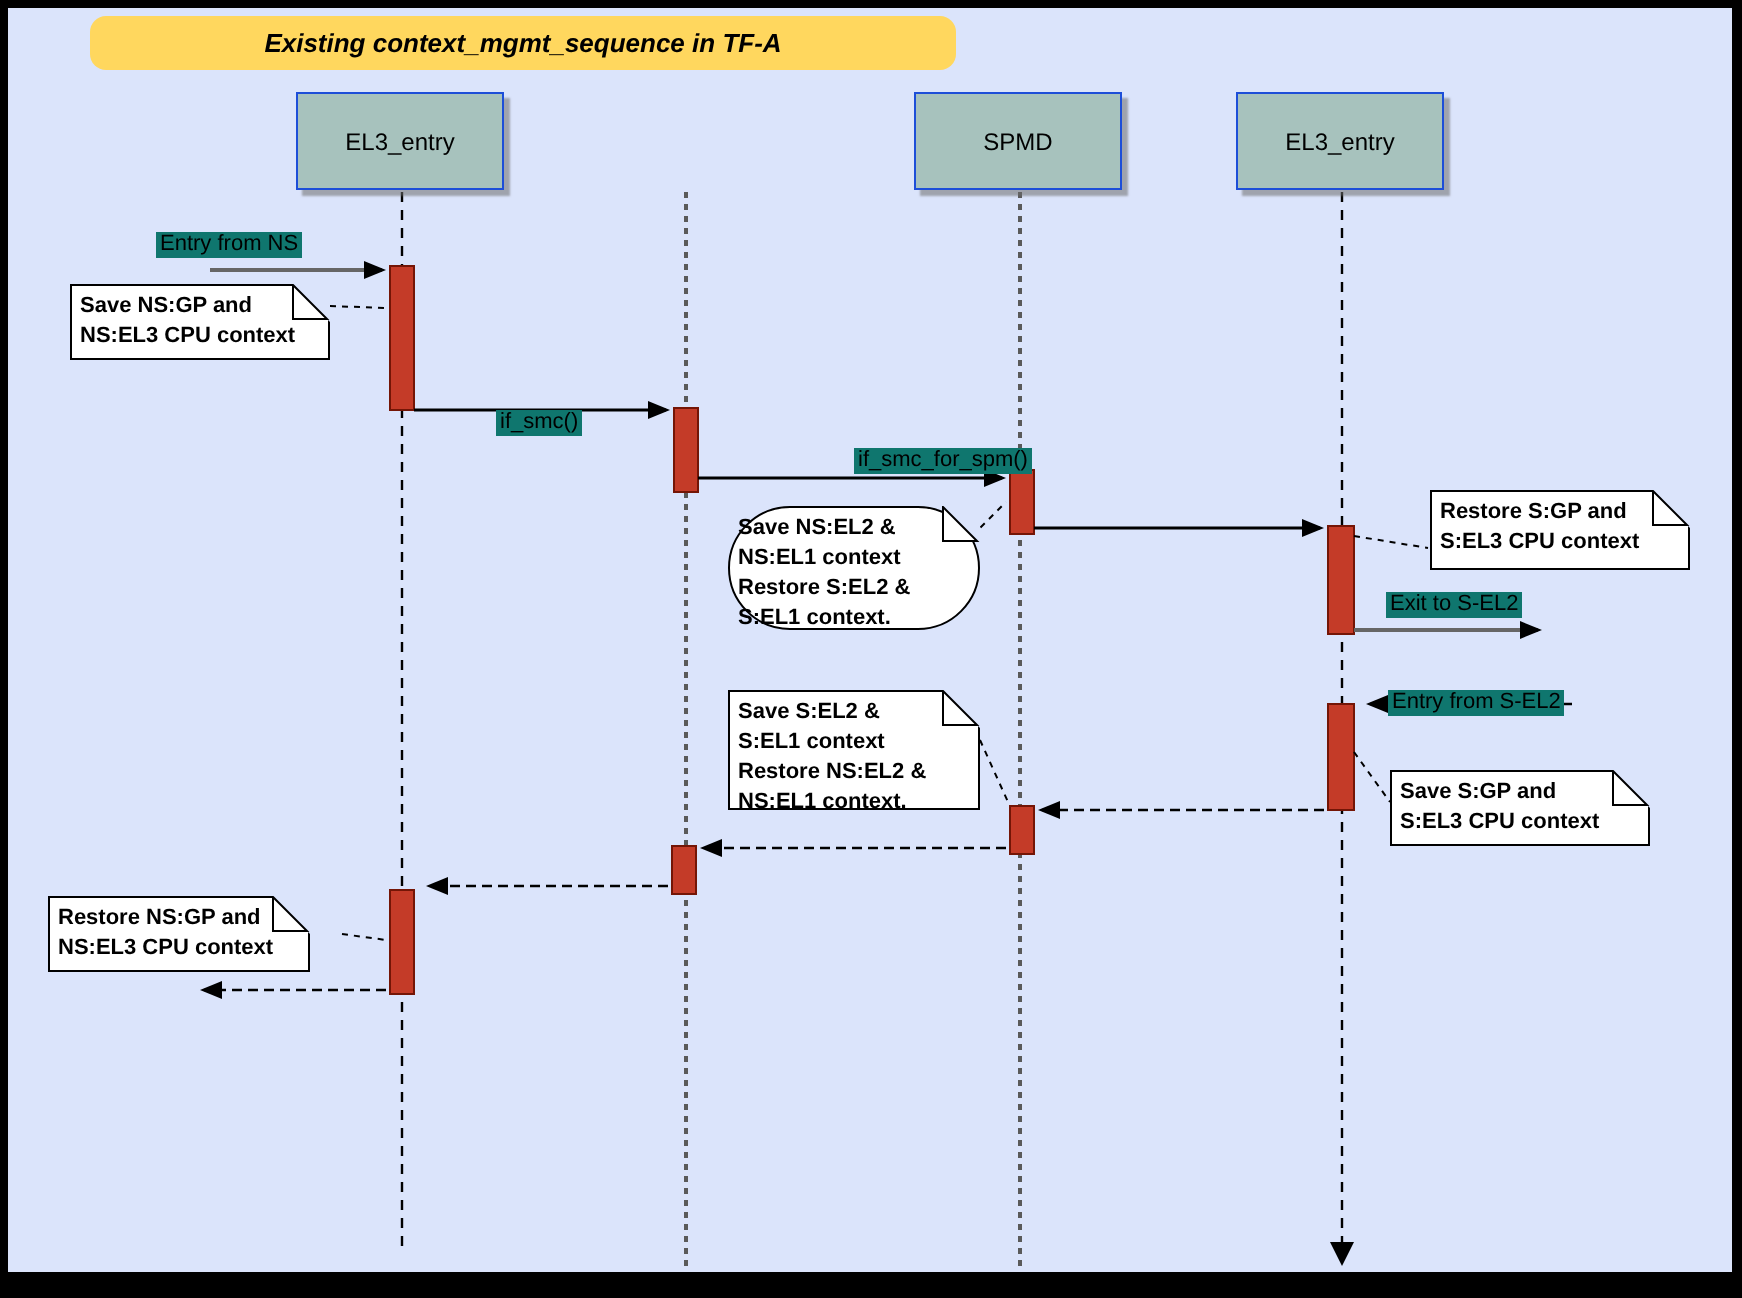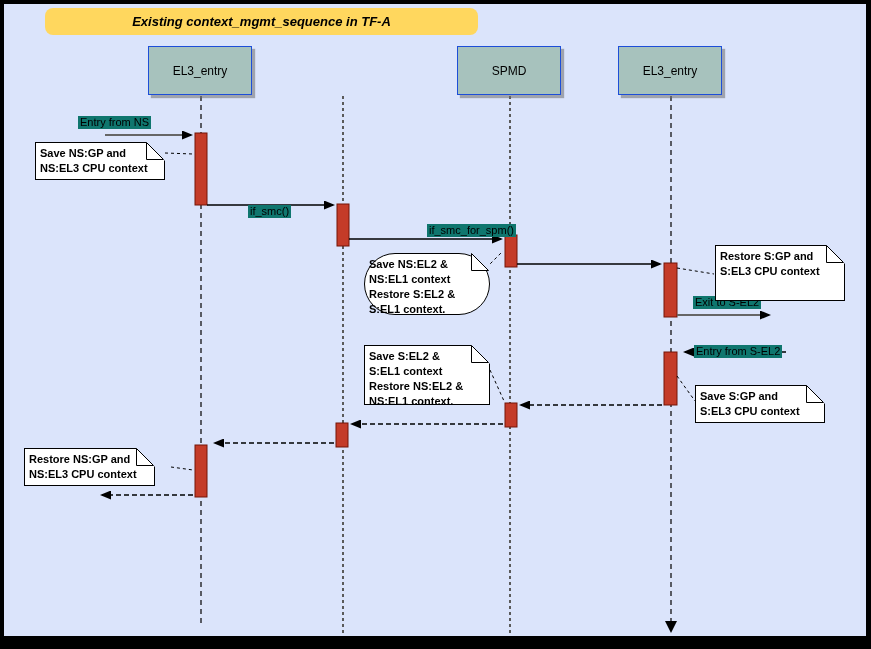--- a/index.html
+++ b/index.html
@@ -118,21 +118,21 @@
       <svg class="fold" width="19" height="19">
         <path d="M0,0 L19,0 L19,19 Z" fill="#dbe4fb"></path>
         <path d="M0.5,0.5 L17.5,17.5 L0.5,17.5 Z" fill="#fff" stroke="#000"></path>
       </svg>
       <div class="nl">Save NS:EL2 &amp;</div>
       <div class="nl">NS:EL1 context</div>
       <div class="nl">Restore S:EL2 &amp;</div>
       <div class="nl">S:EL1 context.</div>
     </div>
 
-    <div class="note" style="left:711px;top:241px;width:130px;height:56px;">
+    <div class="note" style="left:711px;top:241px;width:130px;height:40px;">
       <svg class="fold" width="19" height="19">
         <path d="M0,0 L19,0 L19,19 Z" fill="#dbe4fb"></path>
         <path d="M0.5,0.5 L17.5,17.5 L0.5,17.5 Z" fill="#fff" stroke="#000"></path>
       </svg>
       <div class="nl">Restore S:GP and</div>
       <div class="nl">S:EL3 CPU context</div>
     </div>
 
     <div class="note" style="left:360px;top:341px;width:126px;height:60px;">
       <svg class="fold" width="19" height="19">

